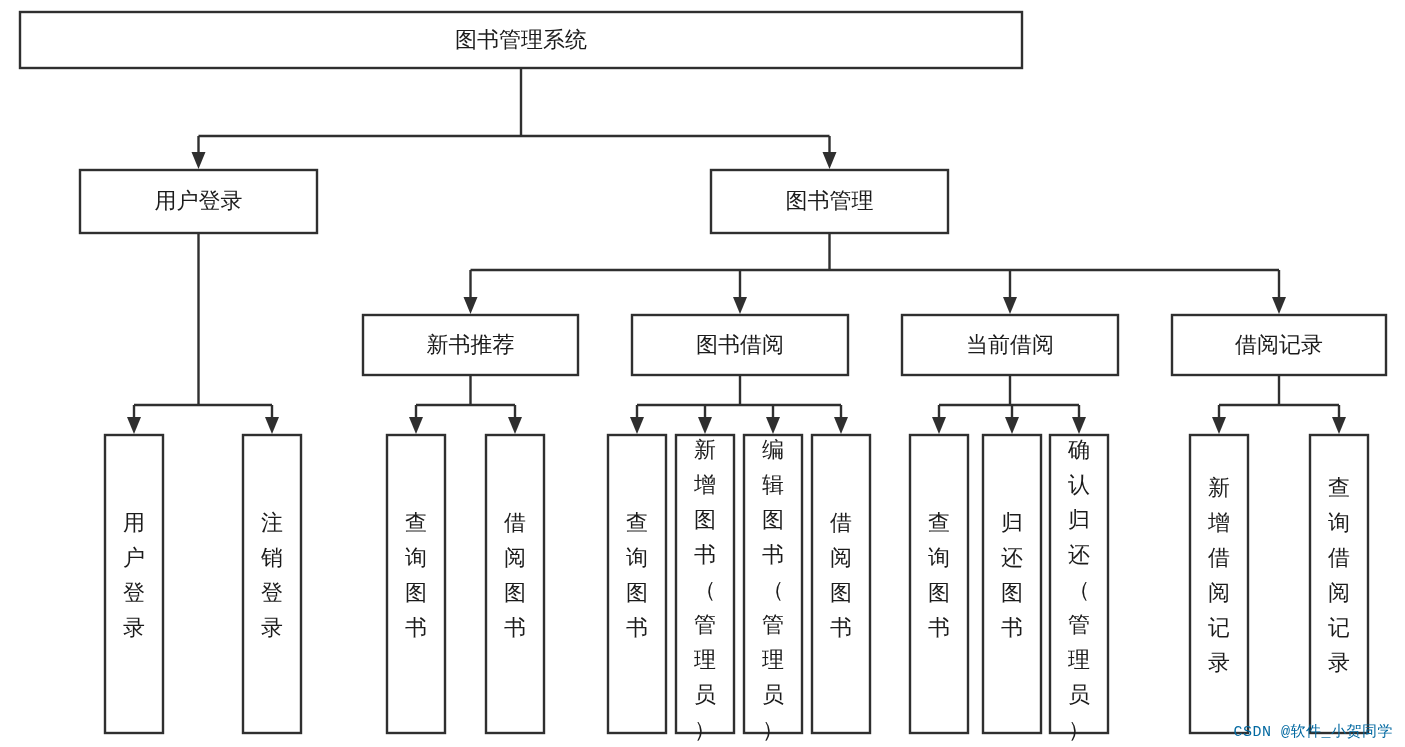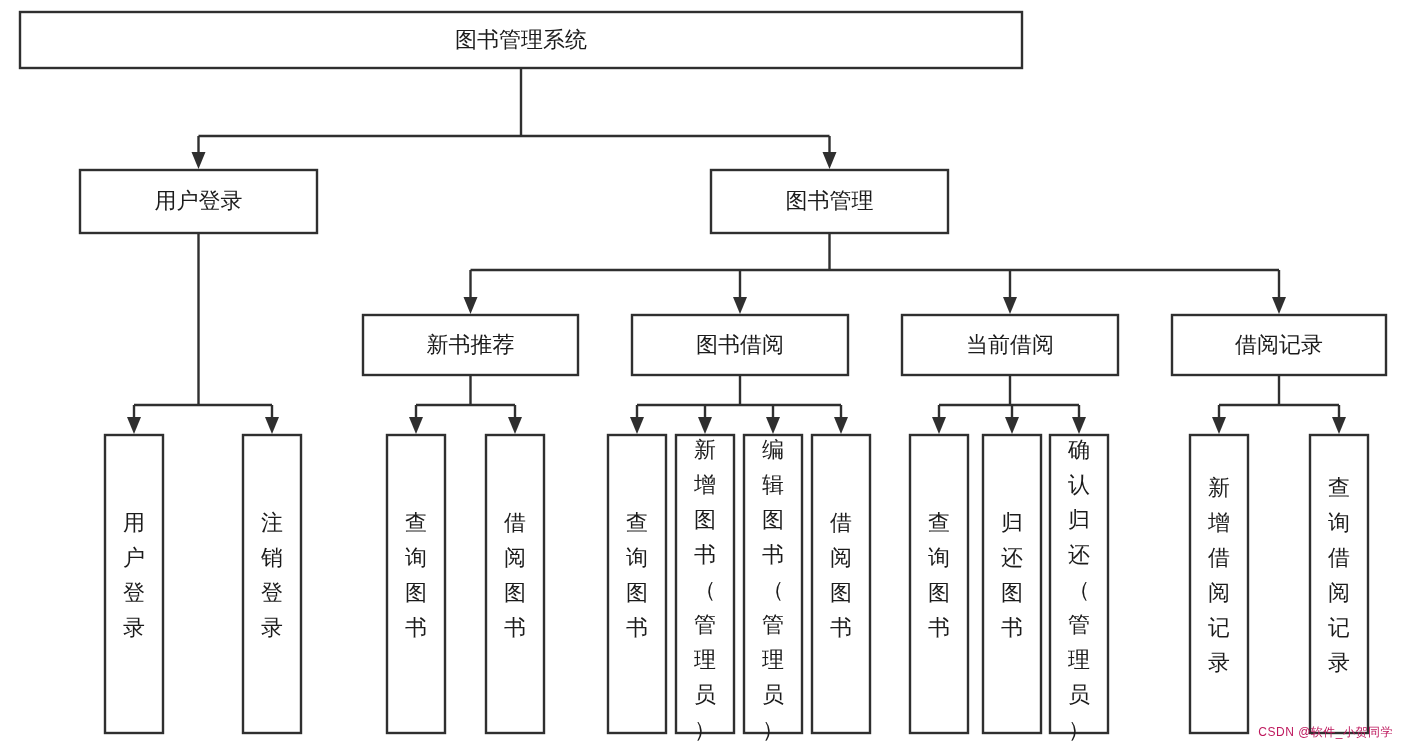--- a/index.html
+++ b/index.html
@@ -52,23 +52,23 @@
     stroke-linecap: butt;
   }
   .arrow-head {
     fill: #2f2f2f;
     stroke: none;
   }
   .watermark-text {
     position: absolute;
     right: 12px;
     bottom: 6px;
-    color: #be185d;
-    font-size: 12px;
-    font-family: Liberation Sans, sans-serif;
+    color: #0369a1;
+    font-size: 15px;
+    font-family: Liberation Mono, monospace;
     letter-spacing: 0.5px;
     white-space: nowrap;
     user-select: none;
   }
 </style>
 </head>
 <body>
 
 <div id="diagram-root">
   <svg class="diagram-canvas" viewBox="0 0 1405 747" xmlns="http://www.w3.org/2000/svg">

